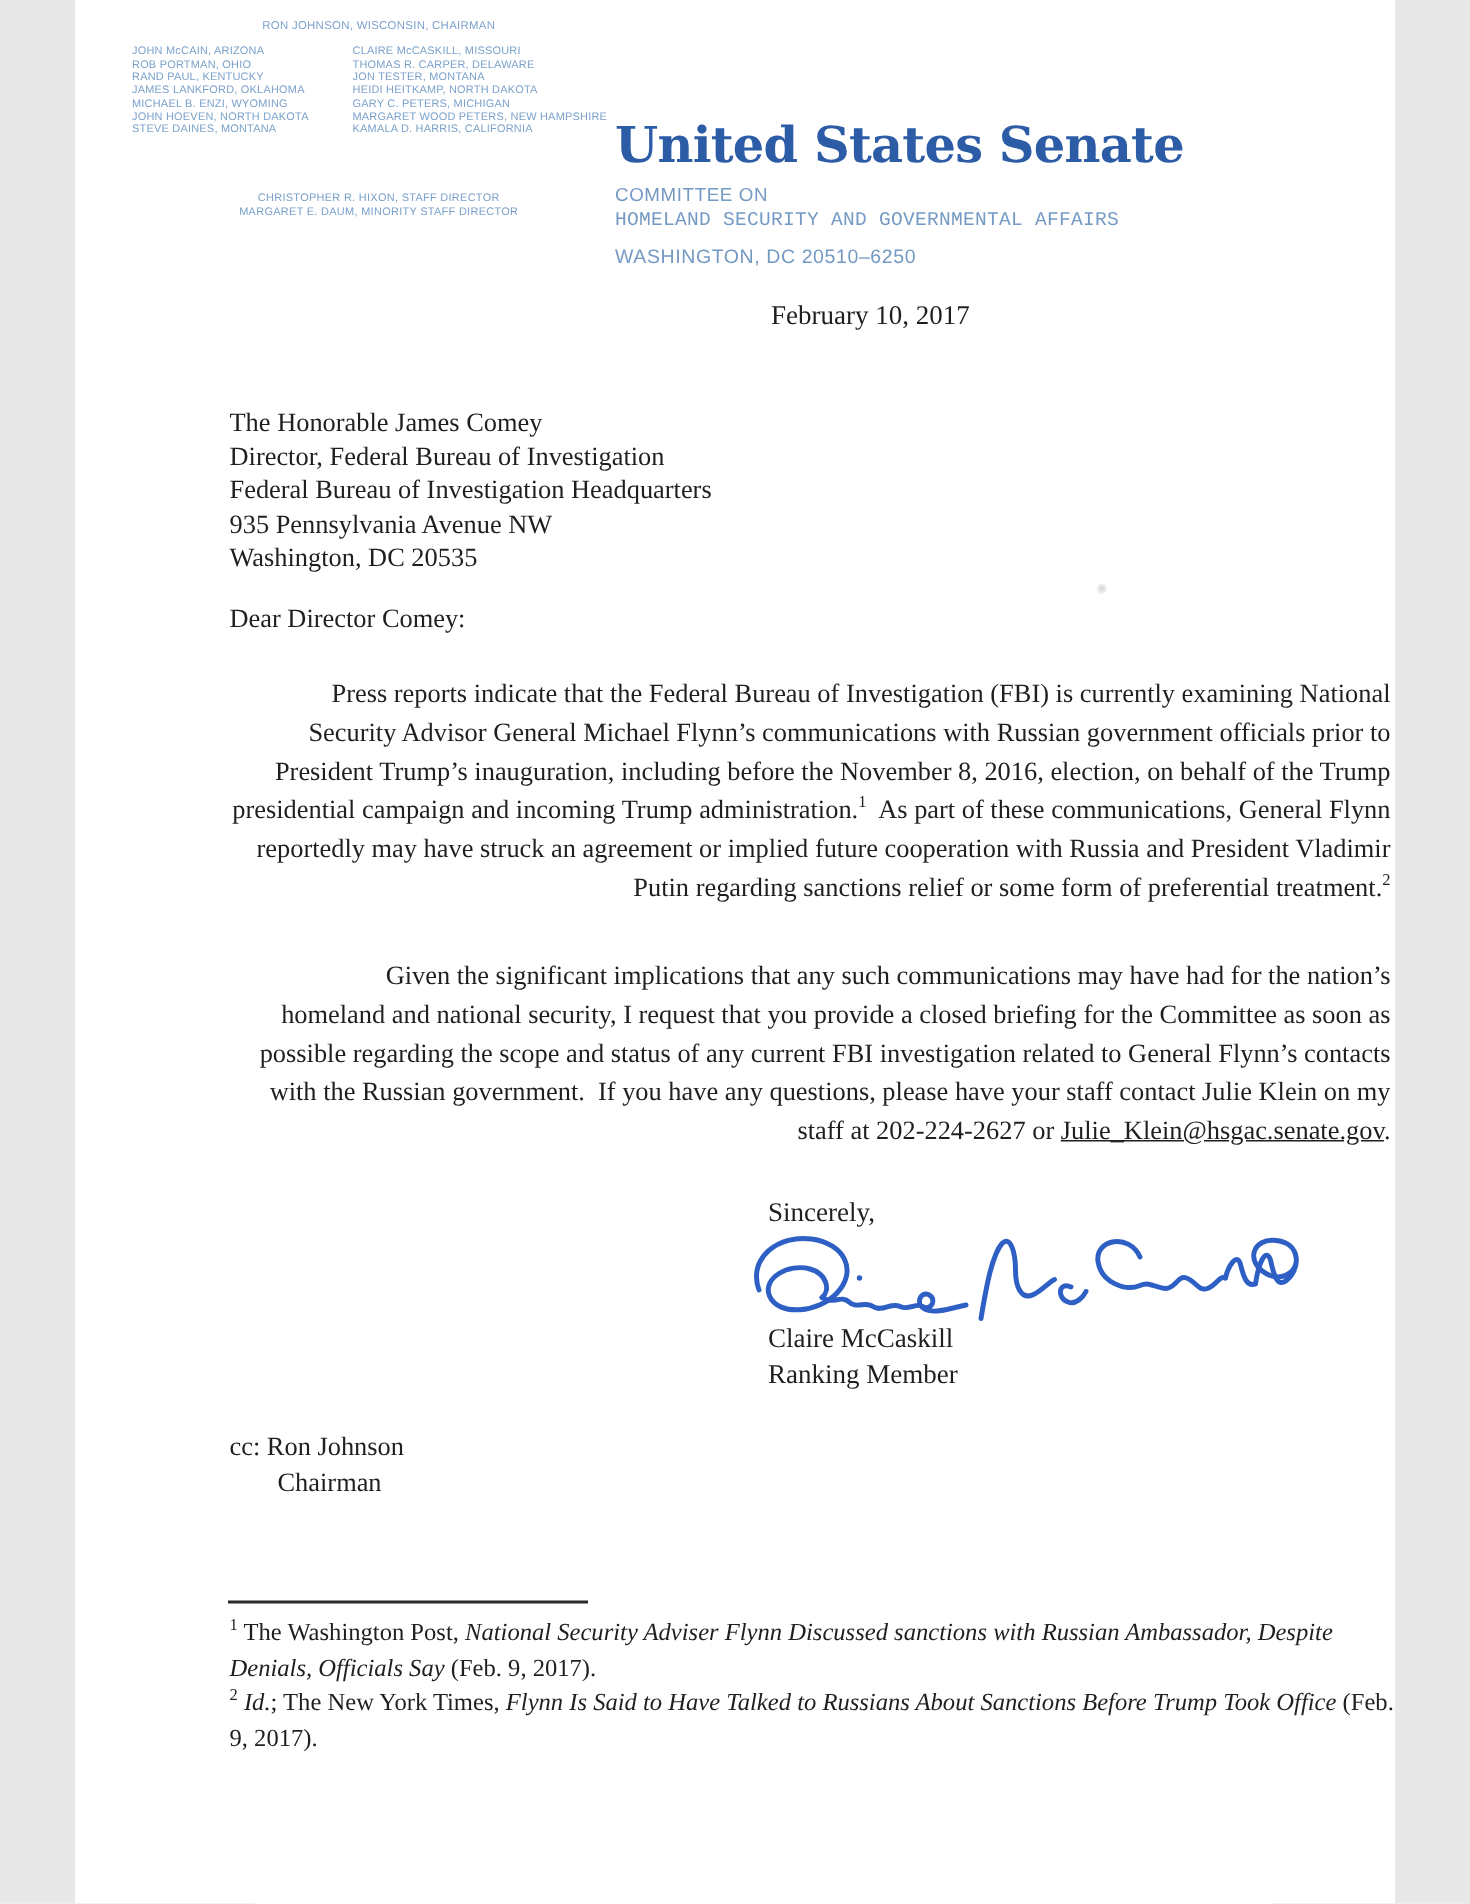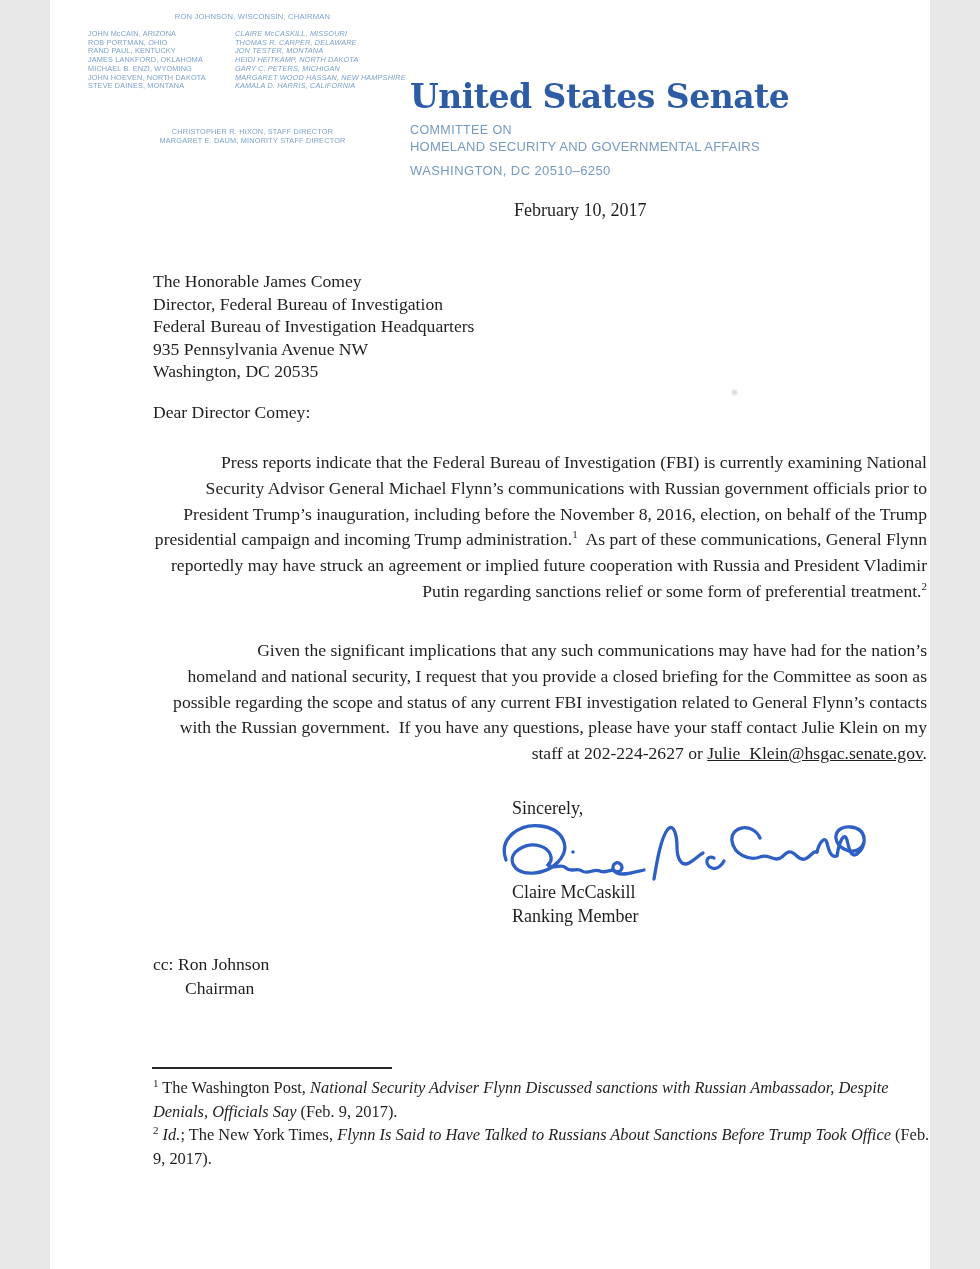--- a/index.html
+++ b/index.html
@@ -11,31 +11,31 @@
   }
   
   .lh-left{
     position:absolute;left:30px;top:12px;width:345px;
     font-family:"Liberation Sans","DejaVu Sans",sans-serif;
     color:#7ba1cb;
   }
   .lh-chairman{font-size:7.6px;text-align:center;letter-spacing:.2px;margin-bottom:9px;}
   .lh-cols{display:flex;padding-left:8px;}
   .lh-col1{width:147px;flex:none;}
-  .lh-col2{flex:1;font-style:italic;}
+  .lh-col2{flex:1;}
   .member{font-size:7.3px;line-height:8.7px;letter-spacing:.15px;white-space:nowrap;}
   .lh-staff{margin-top:36px;text-align:center;font-size:7.3px;line-height:9px;letter-spacing:.2px;}
   .lh-center{position:absolute;left:360px;top:80px;width:420px;text-align:left;}
   .masthead{
     font-family:"DejaVu Serif","Liberation Serif",serif;
     font-weight:bold;font-size:33px;line-height:34px;color:#2d5ca6;
     letter-spacing:-.5px;
   }
   .committee1{margin-top:9px;font-family:"Liberation Sans",sans-serif;font-size:12.5px;color:#7499c3;letter-spacing:.4px;}
-  .committee2{margin-top:2px;font-family:Liberation Sans, sans-serif;font-size:13px;color:#7499c3;letter-spacing:.2px;}
+  .committee2{margin-top:2px;font-family:Liberation Mono, monospace;font-size:13px;color:#7499c3;letter-spacing:.2px;}
   .cityline{margin-top:9px;font-family:"Liberation Sans",sans-serif;font-size:13px;color:#7499c3;letter-spacing:.4px;}
   
   .date{position:absolute;left:464px;top:200px;font-size:18px;}
   .recipient{position:absolute;left:103px;top:270px;font-size:17.6px;line-height:22.6px;}
   .salutation{position:absolute;left:103px;top:402px;font-size:17.6px;}
   .para{position:absolute;left:103px;width:774px;margin:0;font-size:17.6px;line-height:25.8px;text-align:right;}
   .para-1{top:450px;}
   .para-2{top:638px;}
   .para .indent{display:inline-block;width:57px;}
   sup{font-size:11px;line-height:0;vertical-align:super;}
@@ -70,21 +70,21 @@
           <div class="member">MICHAEL B. ENZI, WYOMING</div>
           <div class="member">JOHN HOEVEN, NORTH DAKOTA</div>
           <div class="member">STEVE DAINES, MONTANA</div>
         </div>
       <div class="lh-col2">
           <div class="member">CLAIRE McCASKILL, MISSOURI</div>
           <div class="member">THOMAS R. CARPER, DELAWARE</div>
           <div class="member">JON TESTER, MONTANA</div>
           <div class="member">HEIDI HEITKAMP, NORTH DAKOTA</div>
           <div class="member">GARY C. PETERS, MICHIGAN</div>
-          <div class="member">MARGARET WOOD HASSAN, NEW HAMPSHIRE</div>
+          <div class="member">MARGARET WOOD PETERS, NEW HAMPSHIRE</div>
           <div class="member">KAMALA D. HARRIS, CALIFORNIA</div>
         </div>
     </div>
     <div class="lh-staff">
       <div>CHRISTOPHER R. HIXON, STAFF DIRECTOR</div>
       <div>MARGARET E. DAUM, MINORITY STAFF DIRECTOR</div>
     </div>
   </div>
 
   <div class="lh-center">

